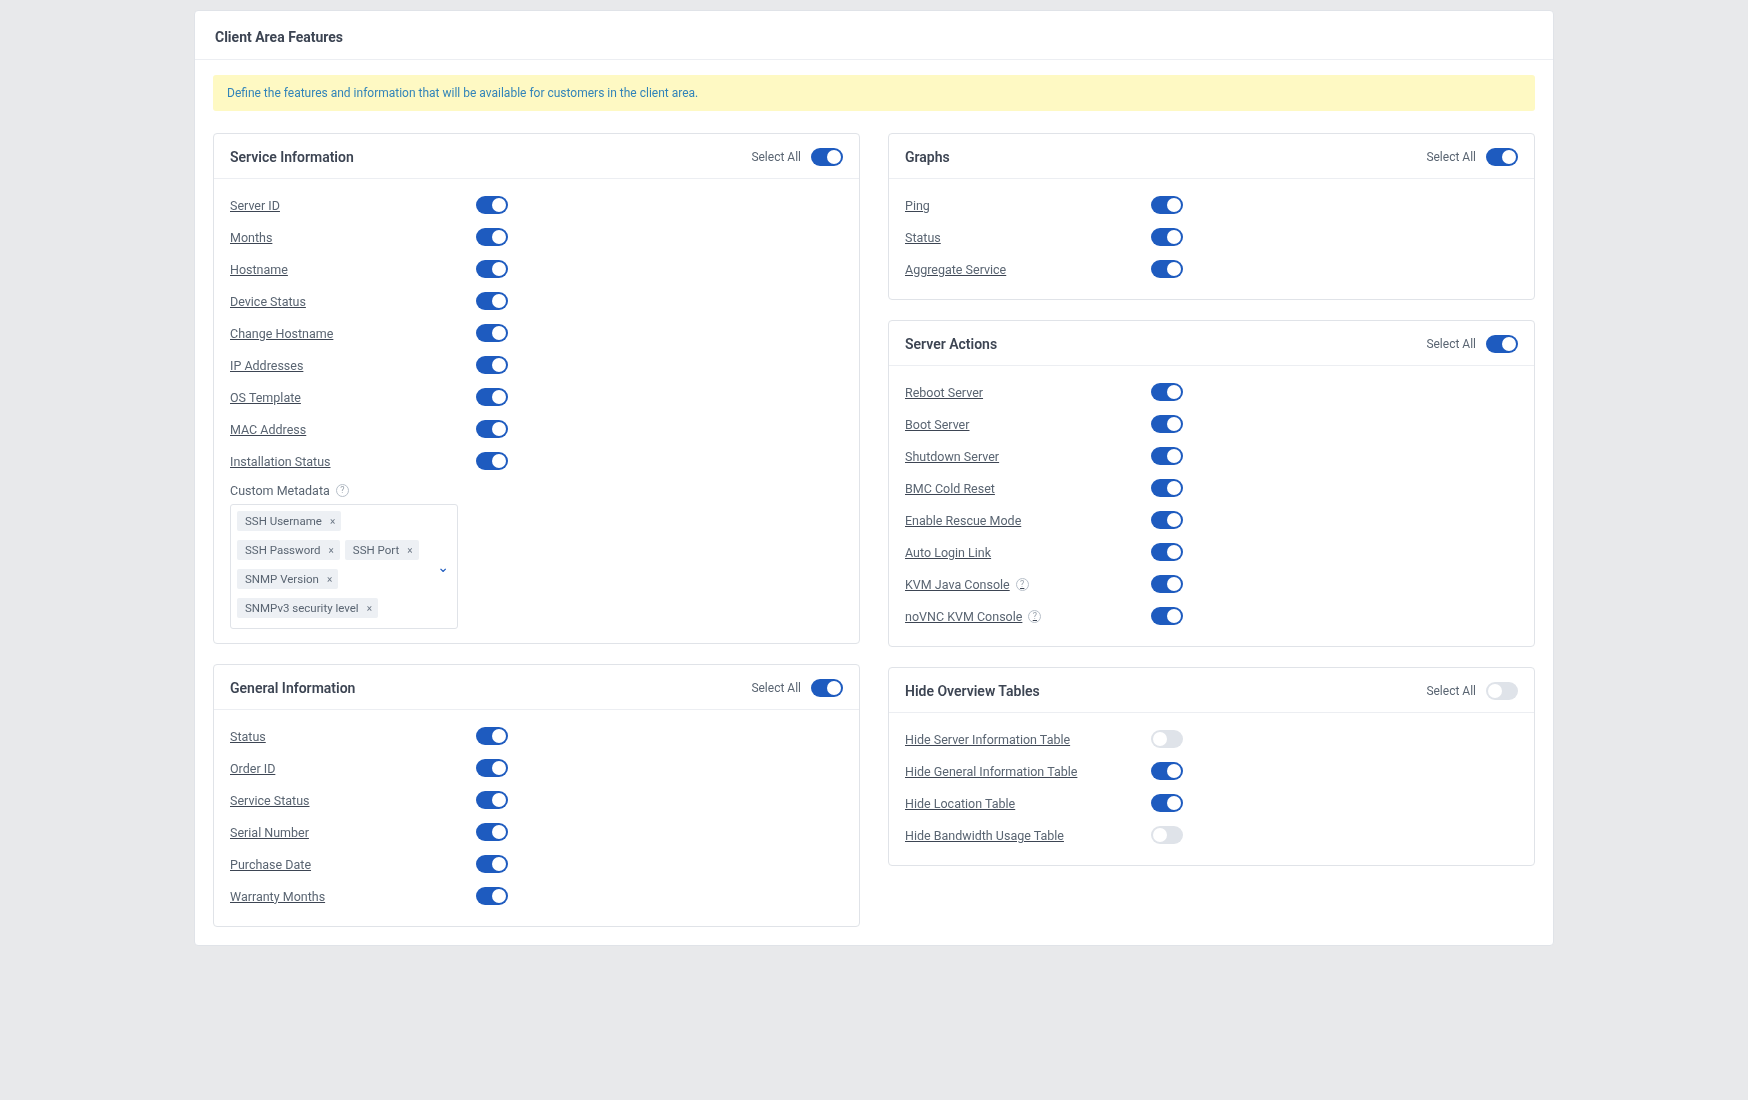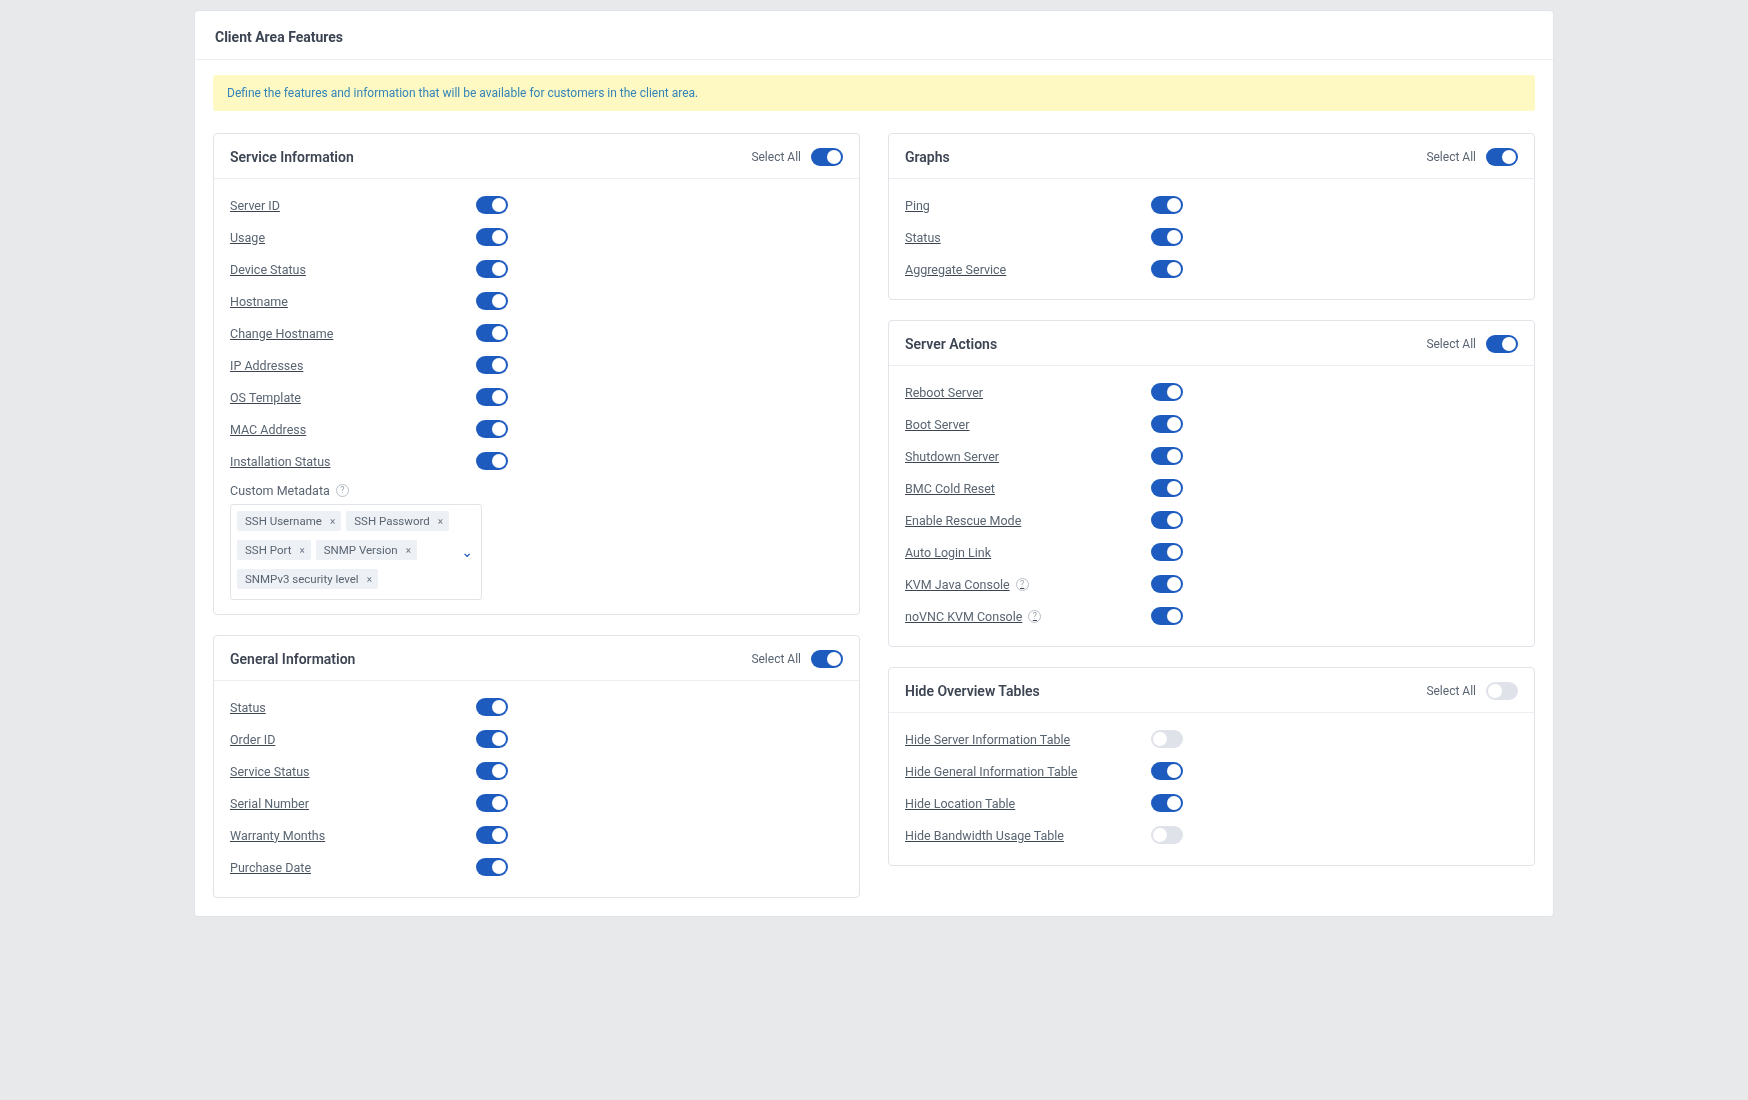--- a/index.html
+++ b/index.html
@@ -126,21 +126,21 @@
     align-items: center;
     gap: 6px;
     margin-top: 6px;
     margin-bottom: 6px;
   }
   .tag-box {
     border: 1px solid #e0e3e8;
     border-radius: 3px;
     padding: 6px 30px 6px 6px;
     position: relative;
-    width: 252px;
+    width: 228px;
     min-height: 70px;
   }
   .tag-input-row {
     display: flex;
     flex-wrap: wrap;
     gap: 5px;
   }
   .tag {
     display: inline-flex;
     align-items: center;
@@ -189,33 +189,33 @@
           </div>
         </div>
         <div class="panel-body">
           <div class="row">
               <span class="row-label">Server ID</span>
               <span class="toggle on">
                 <span class="knob"></span>
               </span>
             </div>
           <div class="row">
-              <span class="row-label">Usage</span>
+              <span class="row-label">Months</span>
+              <span class="toggle on">
+                <span class="knob"></span>
+              </span>
+            </div>
+          <div class="row">
+              <span class="row-label">Hostname</span>
               <span class="toggle on">
                 <span class="knob"></span>
               </span>
             </div>
           <div class="row">
               <span class="row-label">Device Status</span>
-              <span class="toggle on">
-                <span class="knob"></span>
-              </span>
-            </div>
-          <div class="row">
-              <span class="row-label">Hostname</span>
               <span class="toggle on">
                 <span class="knob"></span>
               </span>
             </div>
           <div class="row">
               <span class="row-label">Change Hostname</span>
               <span class="toggle on">
                 <span class="knob"></span>
               </span>
             </div>
@@ -305,27 +305,27 @@
                 <span class="knob"></span>
               </span>
             </div>
           <div class="row">
               <span class="row-label">Serial Number</span>
               <span class="toggle on">
                 <span class="knob"></span>
               </span>
             </div>
           <div class="row">
+              <span class="row-label">Purchase Date</span>
+              <span class="toggle on">
+                <span class="knob"></span>
+              </span>
+            </div>
+          <div class="row">
               <span class="row-label">Warranty Months</span>
-              <span class="toggle on">
-                <span class="knob"></span>
-              </span>
-            </div>
-          <div class="row">
-              <span class="row-label">Purchase Date</span>
               <span class="toggle on">
                 <span class="knob"></span>
               </span>
             </div>
         </div>
       </div>
 
     </div>
 
     <div class="col">

